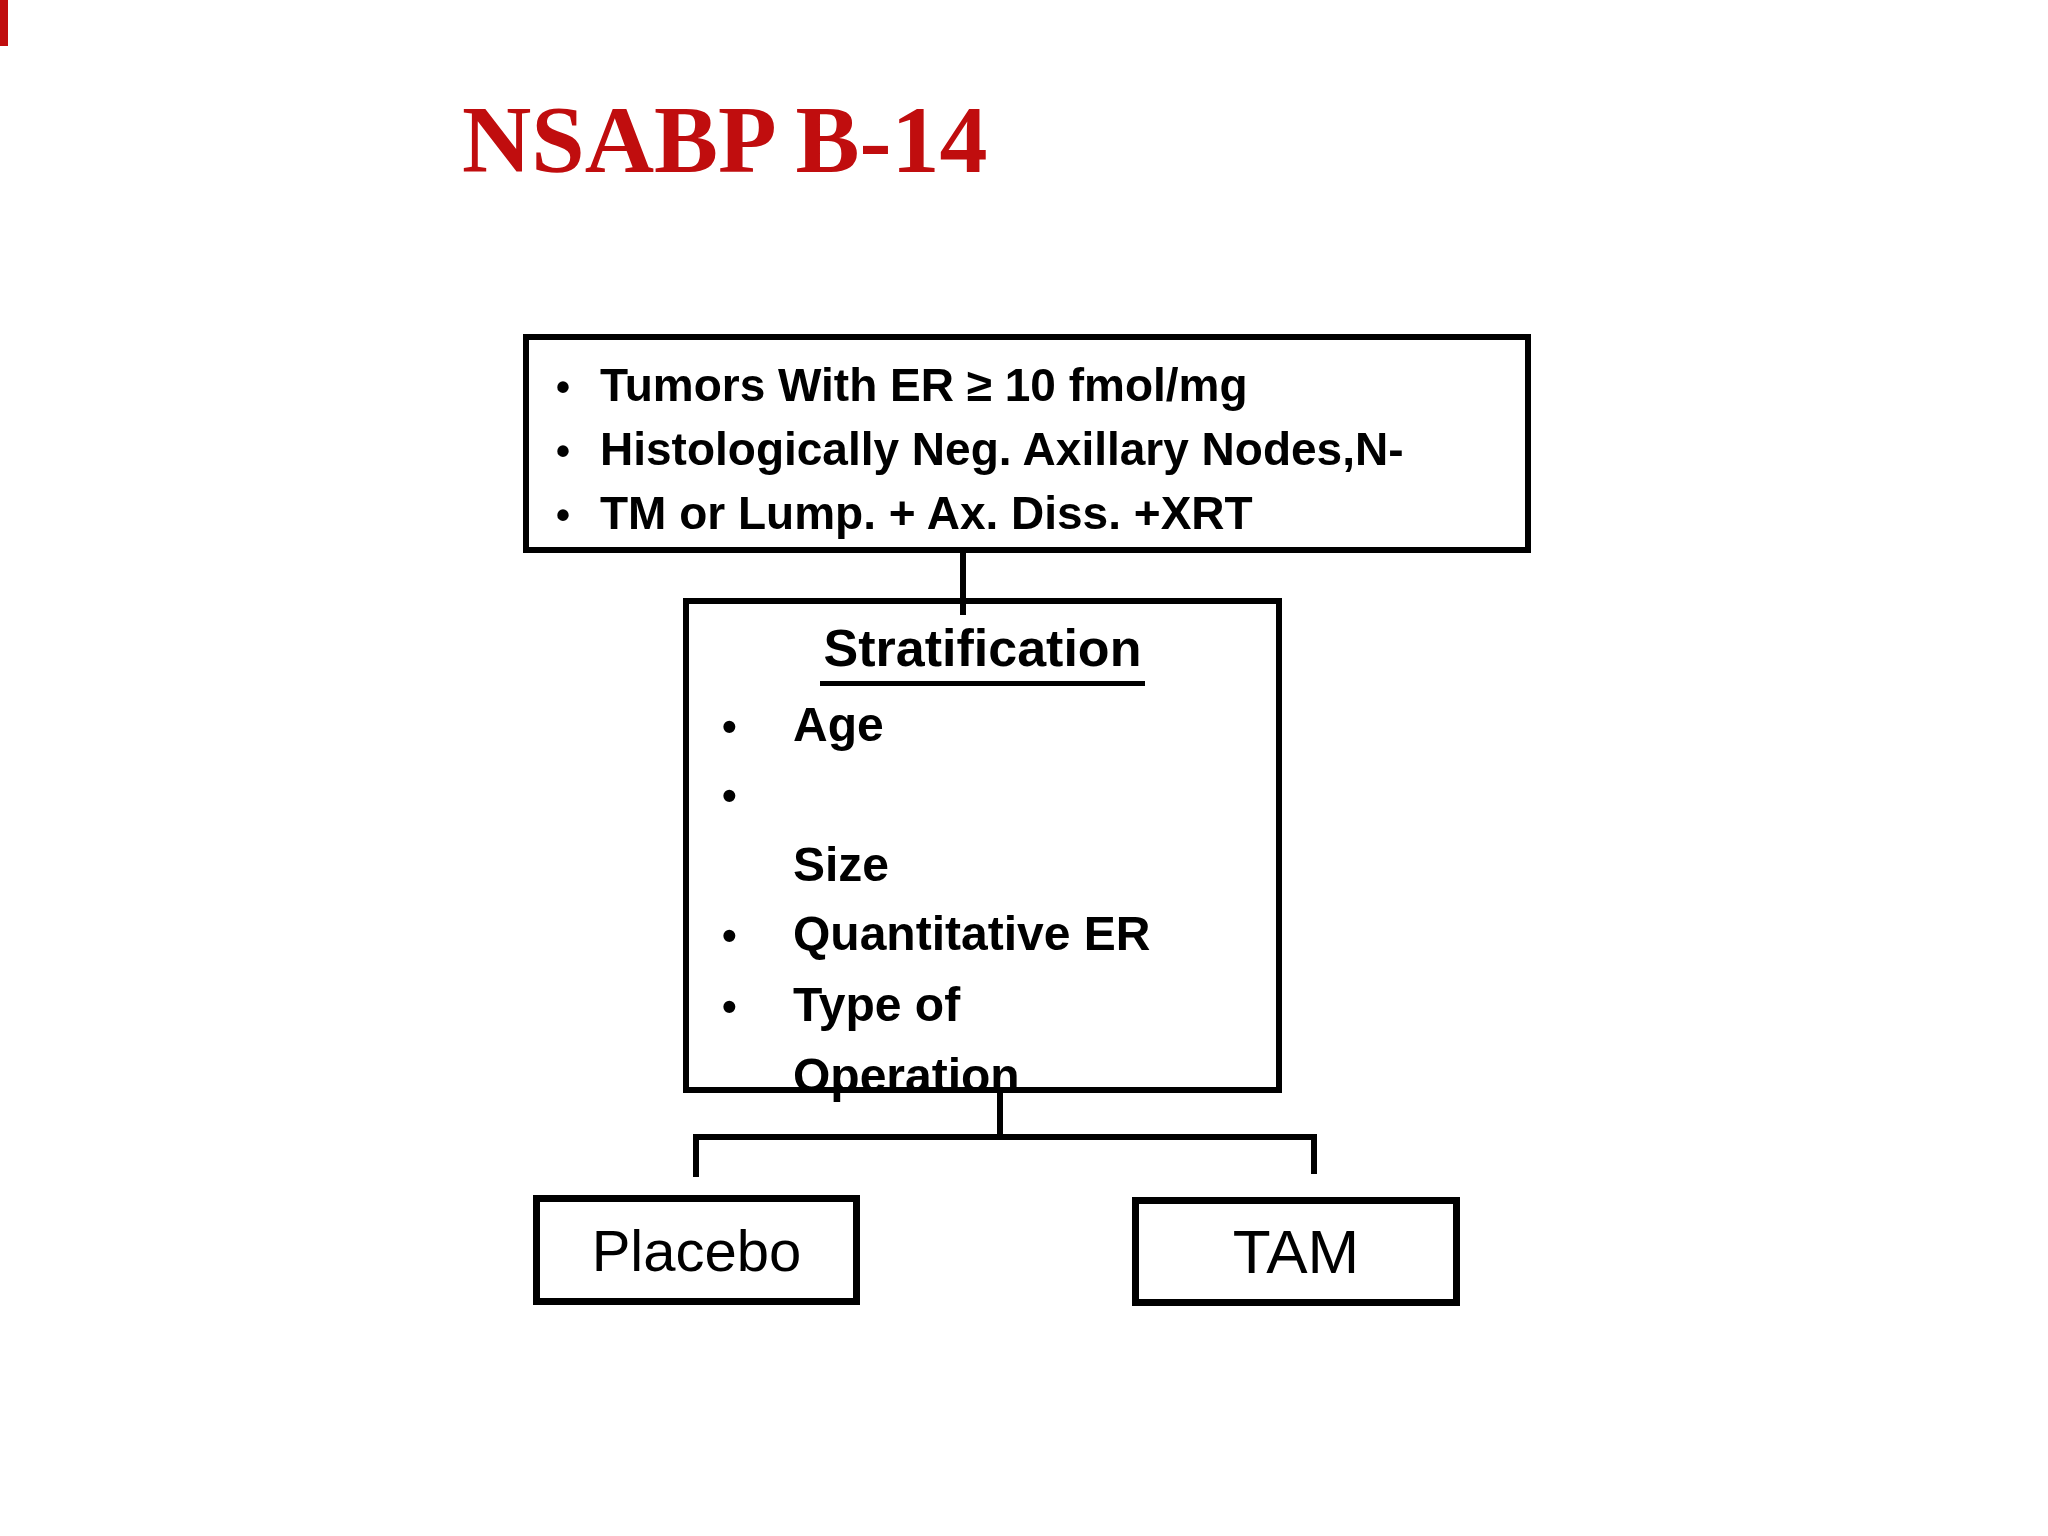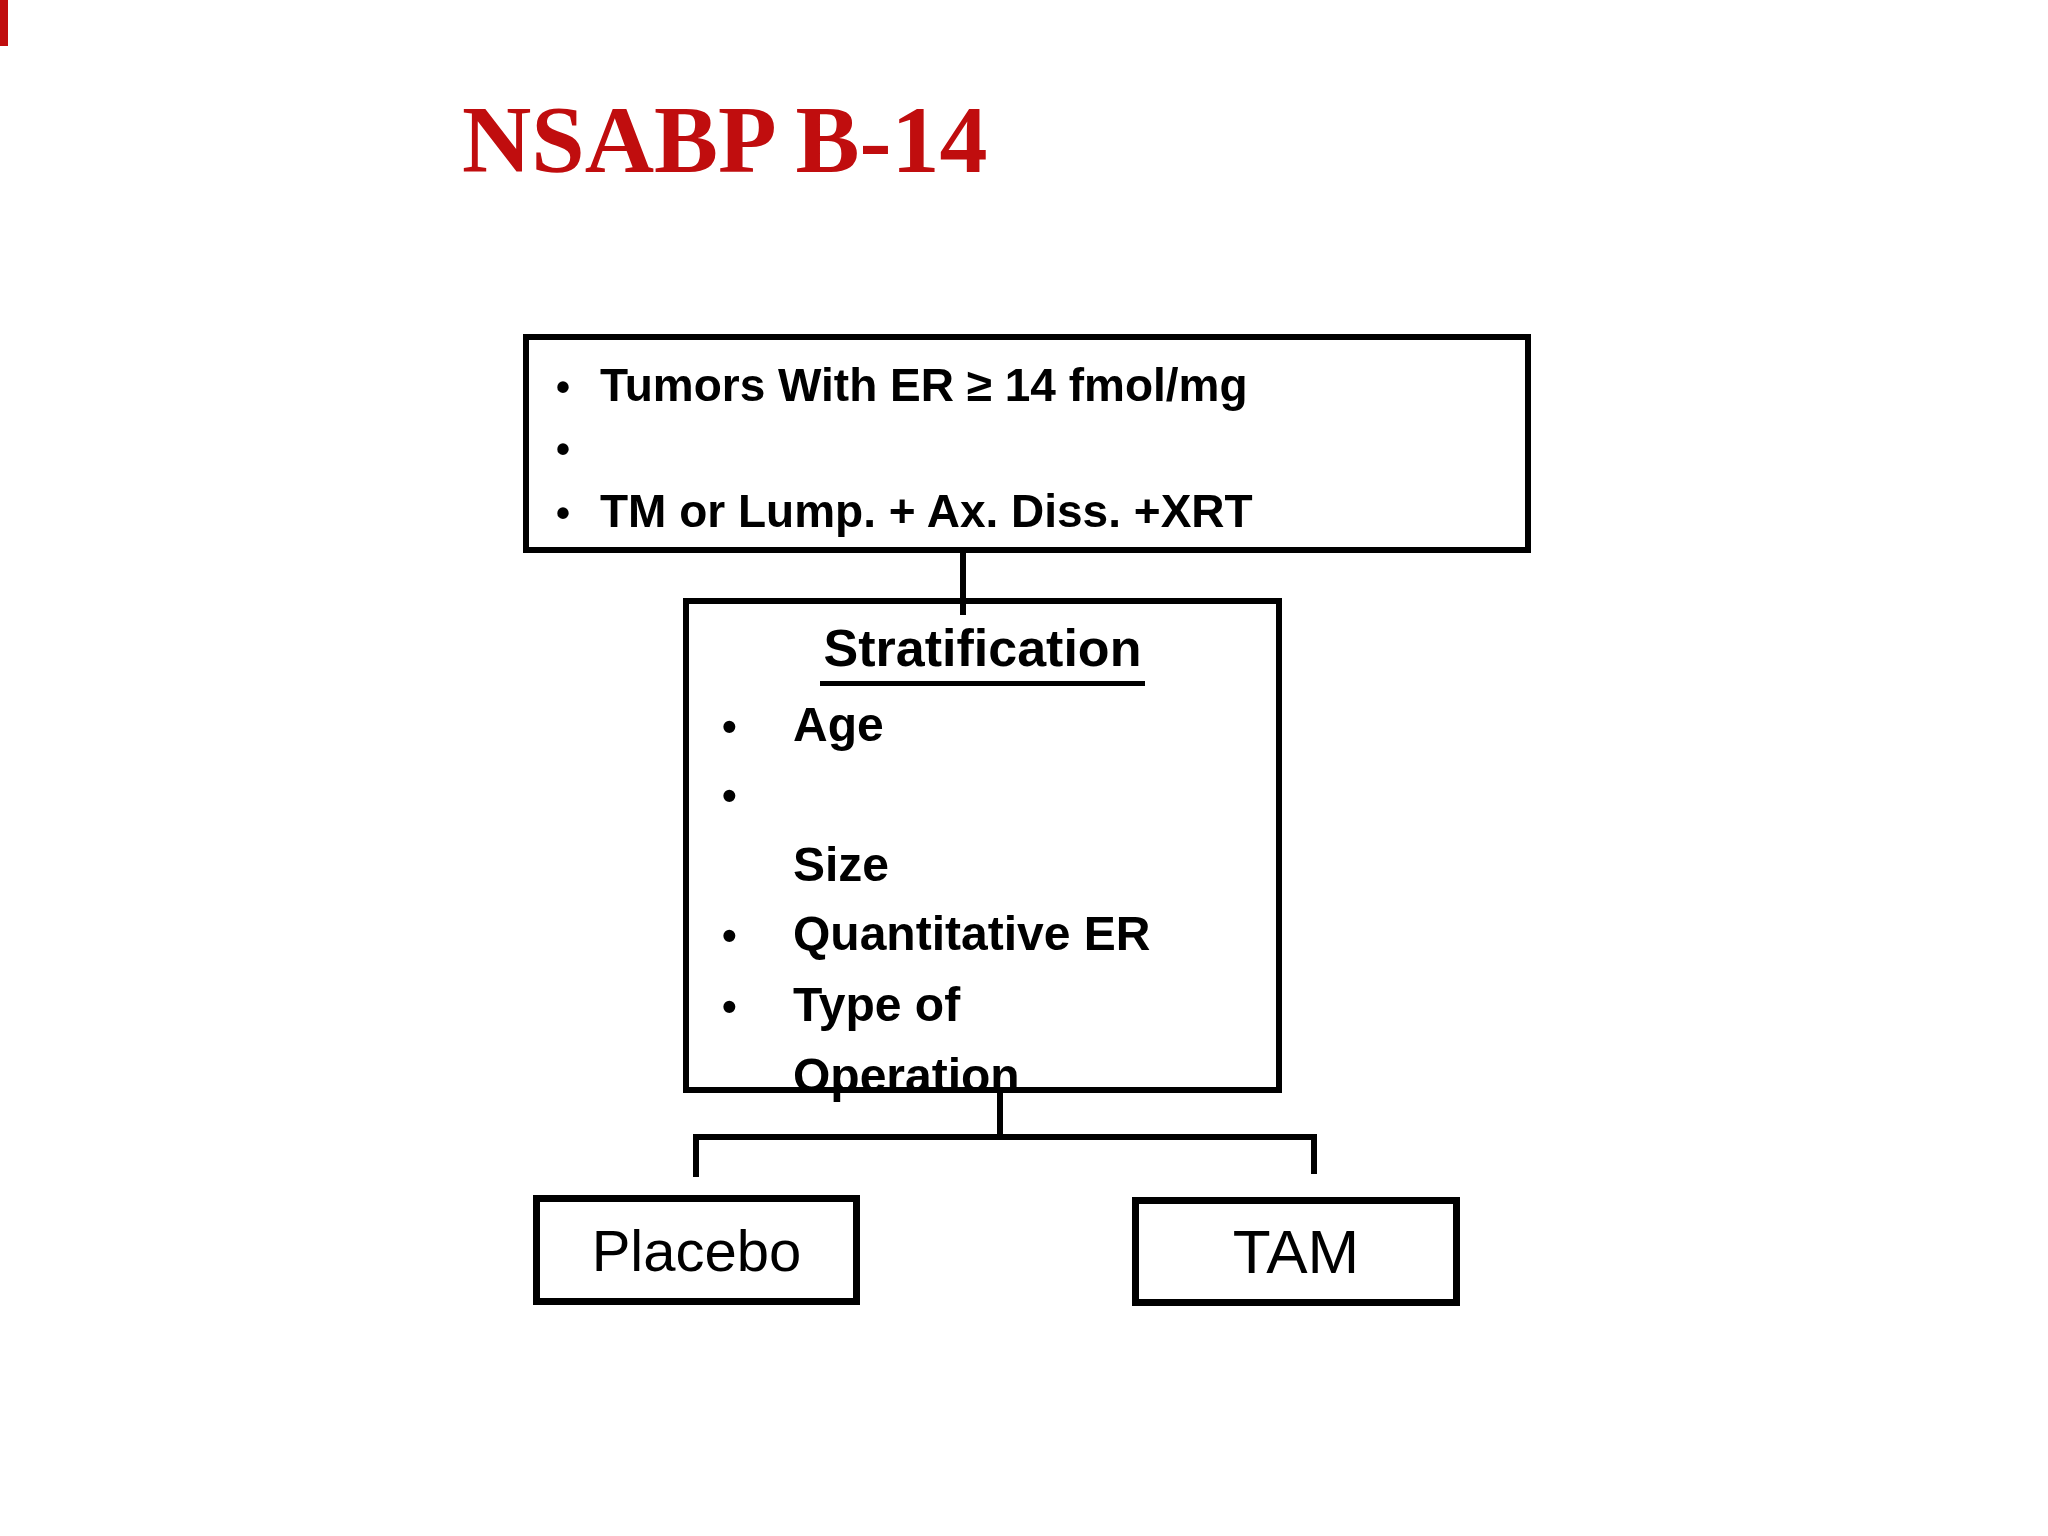--- a/index.html
+++ b/index.html
@@ -169,24 +169,25 @@
 
 <div id="slide">
 
   <div class="corner-mark" style="background: rgb(192, 13, 14);"></div>
 
   <div class="slide-title" style="color: rgb(192, 13, 14);">NSABP B-14</div>
 
   <div class="node eligibility">
     <div class="row">
       <span class="bullet">•</span>
-      <span>Tumors With ER ≥ 14 fmol/mg</span>
+      <span>Tumors With ER ≥ 10 fmol/mg</span>
     </div>
     <div class="row">
       <span class="bullet">•</span>
+      <span>Histologically Neg. Axillary Nodes,N-</span>
     </div>
     <div class="row">
       <span class="bullet">•</span>
       <span>TM or Lump. + Ax. Diss. +XRT</span>
     </div>
   </div>
 
   <div class="node stratification">
     <div class="strat-heading-wrap">
       <span class="strat-heading">Stratification</span>

